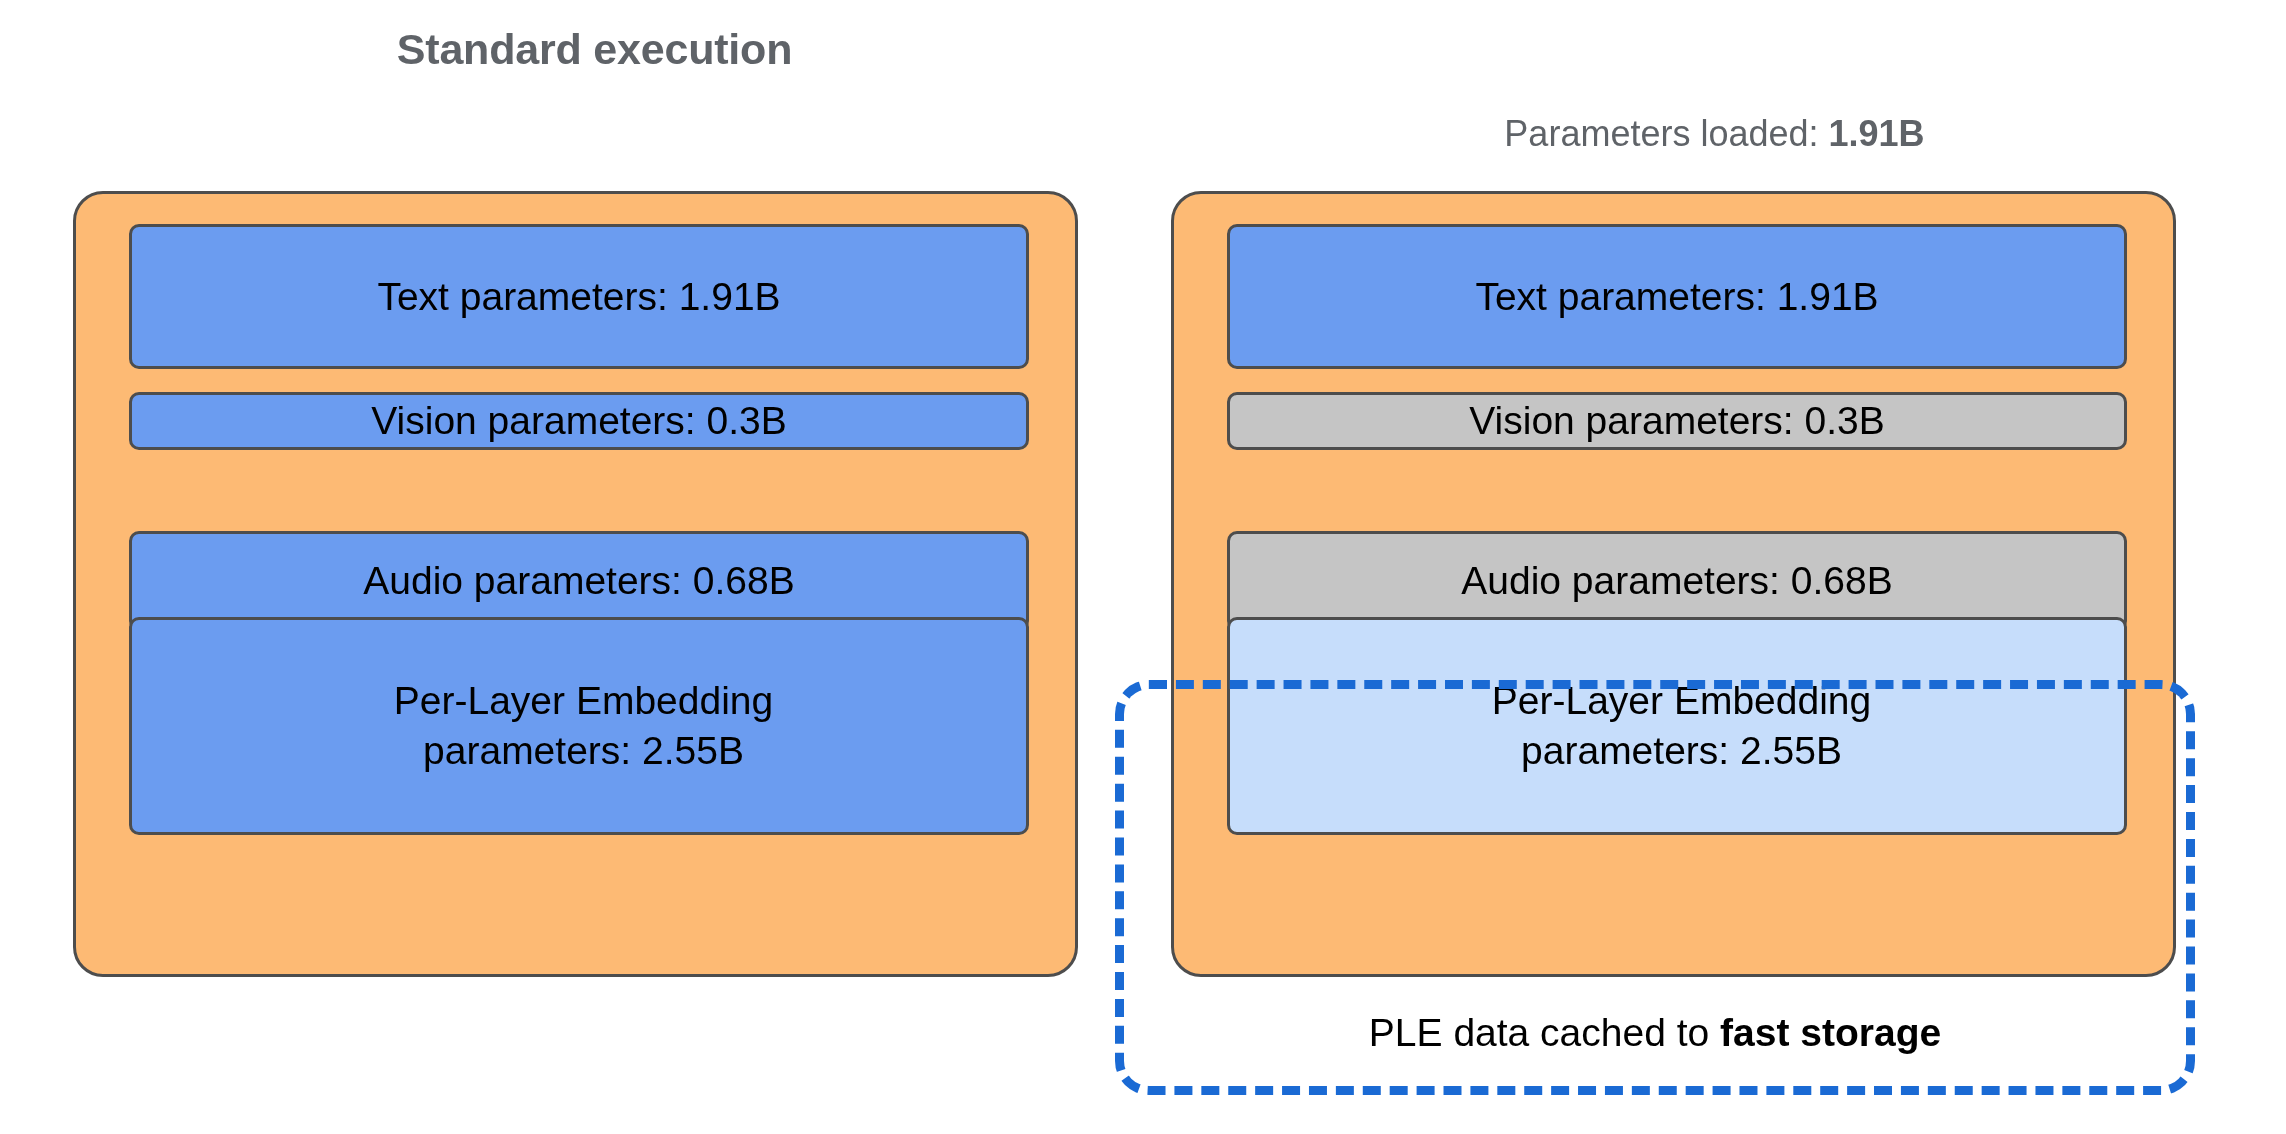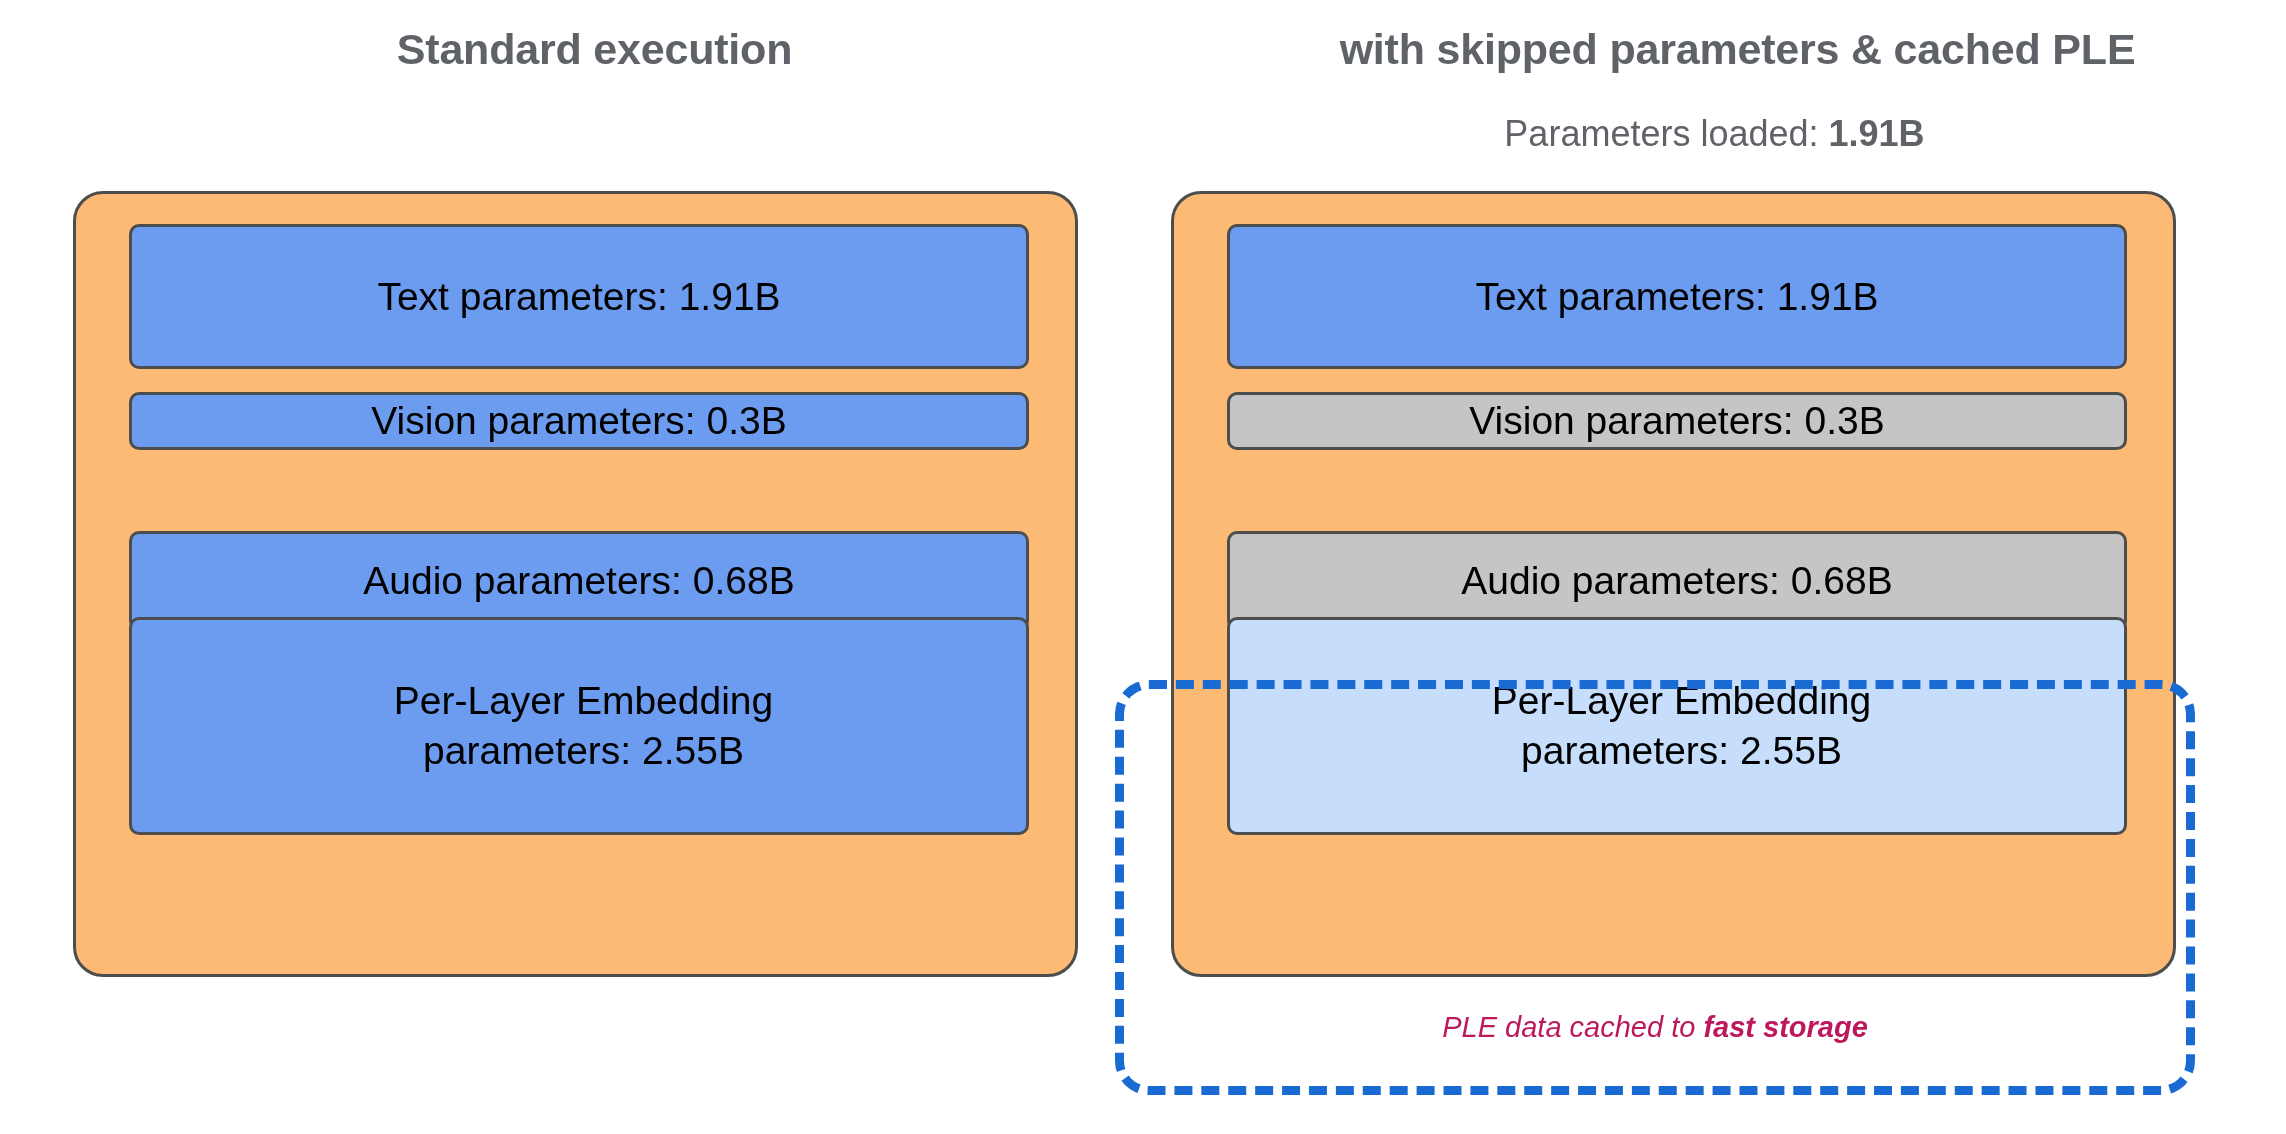--- a/index.html
+++ b/index.html
@@ -110,25 +110,24 @@
     border-radius: 34px;
     box-sizing: border-box;
     pointer-events: none;
   }
   .cache-caption {
     position: absolute;
     left: 1115px;
     top: 1010px;
     width: 1080px;
     text-align: center;
-    font-size: 29px;
-    color: #be185d;
+    font-size: 39px;
+    color: #000000;
     line-height: 1.2;
     white-space: nowrap;
-    font-style: italic;
   }
   .cache-caption .strong { font-weight: bold; }
 </style>
 </head>
 <body>
 
 <div class="stage">
 
   <div class="column">
 
@@ -148,21 +147,20 @@
           <div>Per-Layer Embedding</div>
           <div>parameters: 2.55B</div>
         </div>
       </div>
 
     </div>
   </div>
 
   <div class="column">
 
-    <div class="col-title">with skipped parameters &amp; cached PLE</div>
 
     <div class="col-subtitle">
       <span>Parameters loaded: </span><span class="strong">1.91B</span>
     </div>
 
     <div class="panel right">
 
       <div class="block blue blk-text">Text parameters: 1.91B</div>
 
       <div class="block gray blk-vision">Vision parameters: 0.3B</div>

